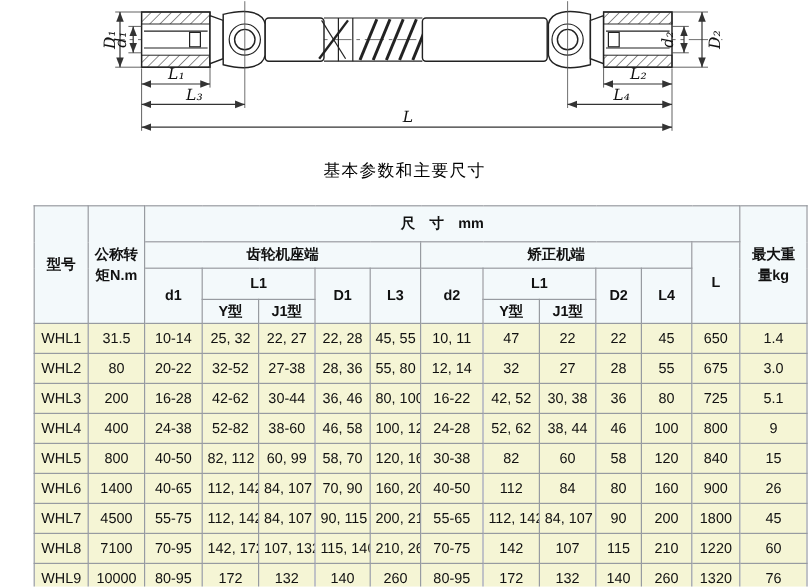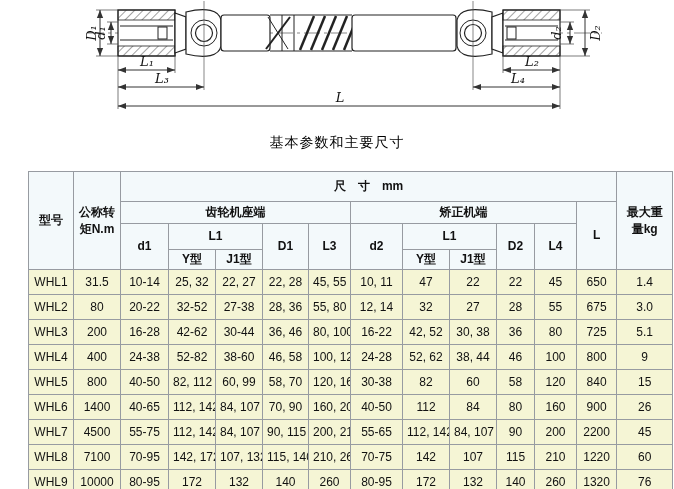--- a/index.html
+++ b/index.html
@@ -304,21 +304,21 @@
           <td>55-75</td>
           <td>112, 142</td>
           <td>84, 107</td>
           <td>90, 115</td>
           <td>200, 210</td>
           <td>55-65</td>
           <td>112, 142</td>
           <td>84, 107</td>
           <td>90</td>
           <td>200</td>
-          <td>2200</td>
+          <td>1800</td>
           <td>45</td>
         </tr>
         <tr>
           <td>WHL8</td>
           <td>7100</td>
           <td>70-95</td>
           <td>142, 172</td>
           <td>107, 132</td>
           <td>115, 140</td>
           <td>210, 260</td>

